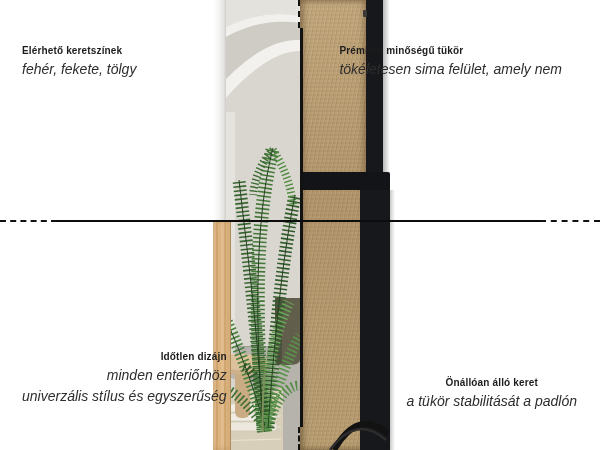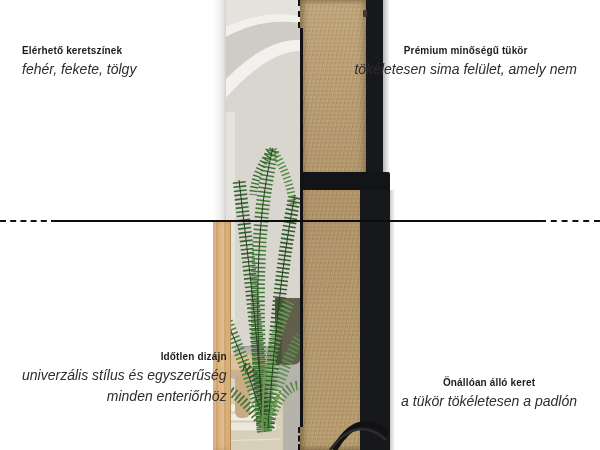--- a/index.html
+++ b/index.html
@@ -6,21 +6,21 @@
   .canvas{
     position:relative;width:600px;height:450px;background:#ffffff;overflow:hidden;
     font-family:"Liberation Sans","DejaVu Sans",sans-serif;
   }
 
   
   .note{position:absolute;color:#1c1c1c;}
   .note .t{font-weight:bold;font-size:10px;letter-spacing:.15px;margin-bottom:3px;}
   .note .s{font-style:italic;font-size:14px;line-height:1.5;color:#2d2d2d;}
   .tl{left:22px;top:45px;text-align:left;}
-  .tr{right:23px;top:45px;text-align:center;}
+  .tr{right:38px;top:45px;text-align:left;}
   .bl{left:22px;top:351px;text-align:right;}
   .br{right:23px;top:377px;text-align:center;}
 
   
   .figure{position:absolute;left:213px;top:0;width:182px;height:450px;}
   .front{position:absolute;left:0;top:0;width:87px;height:450px;overflow:hidden;}
   .front svg{position:absolute;left:0;top:0;}
   .white-strip{
     position:absolute;left:0;top:0;width:13px;height:220px;
     background:linear-gradient(90deg,#ffffff,#f3f3f2 45%,#e4e3e1 82%,#cfcecb);
@@ -150,22 +150,22 @@
     <div class="s">fehér, fekete, tölgy</div>
   </div>
 
   <div class="note tr">
     <div class="t">Prémium minőségű tükör</div>
     <div class="s">tökéletesen sima felület, amely nem</div>
   </div>
 
   <div class="note bl">
     <div class="t">Időtlen dizájn</div>
+    <div class="s">minden enteriőrhöz</div>
     <div class="s">univerzális stílus és egyszerűség</div>
-    <div class="s">minden enteriőrhöz</div>
   </div>
 
   <div class="note br">
     <div class="t">Önállóan álló keret</div>
-    <div class="s">a tükör tökéletesen a padlón</div>
+    <div class="s">a tükör stabilitását a padlón</div>
   </div>
 
 </div>
 
 </body></html>

